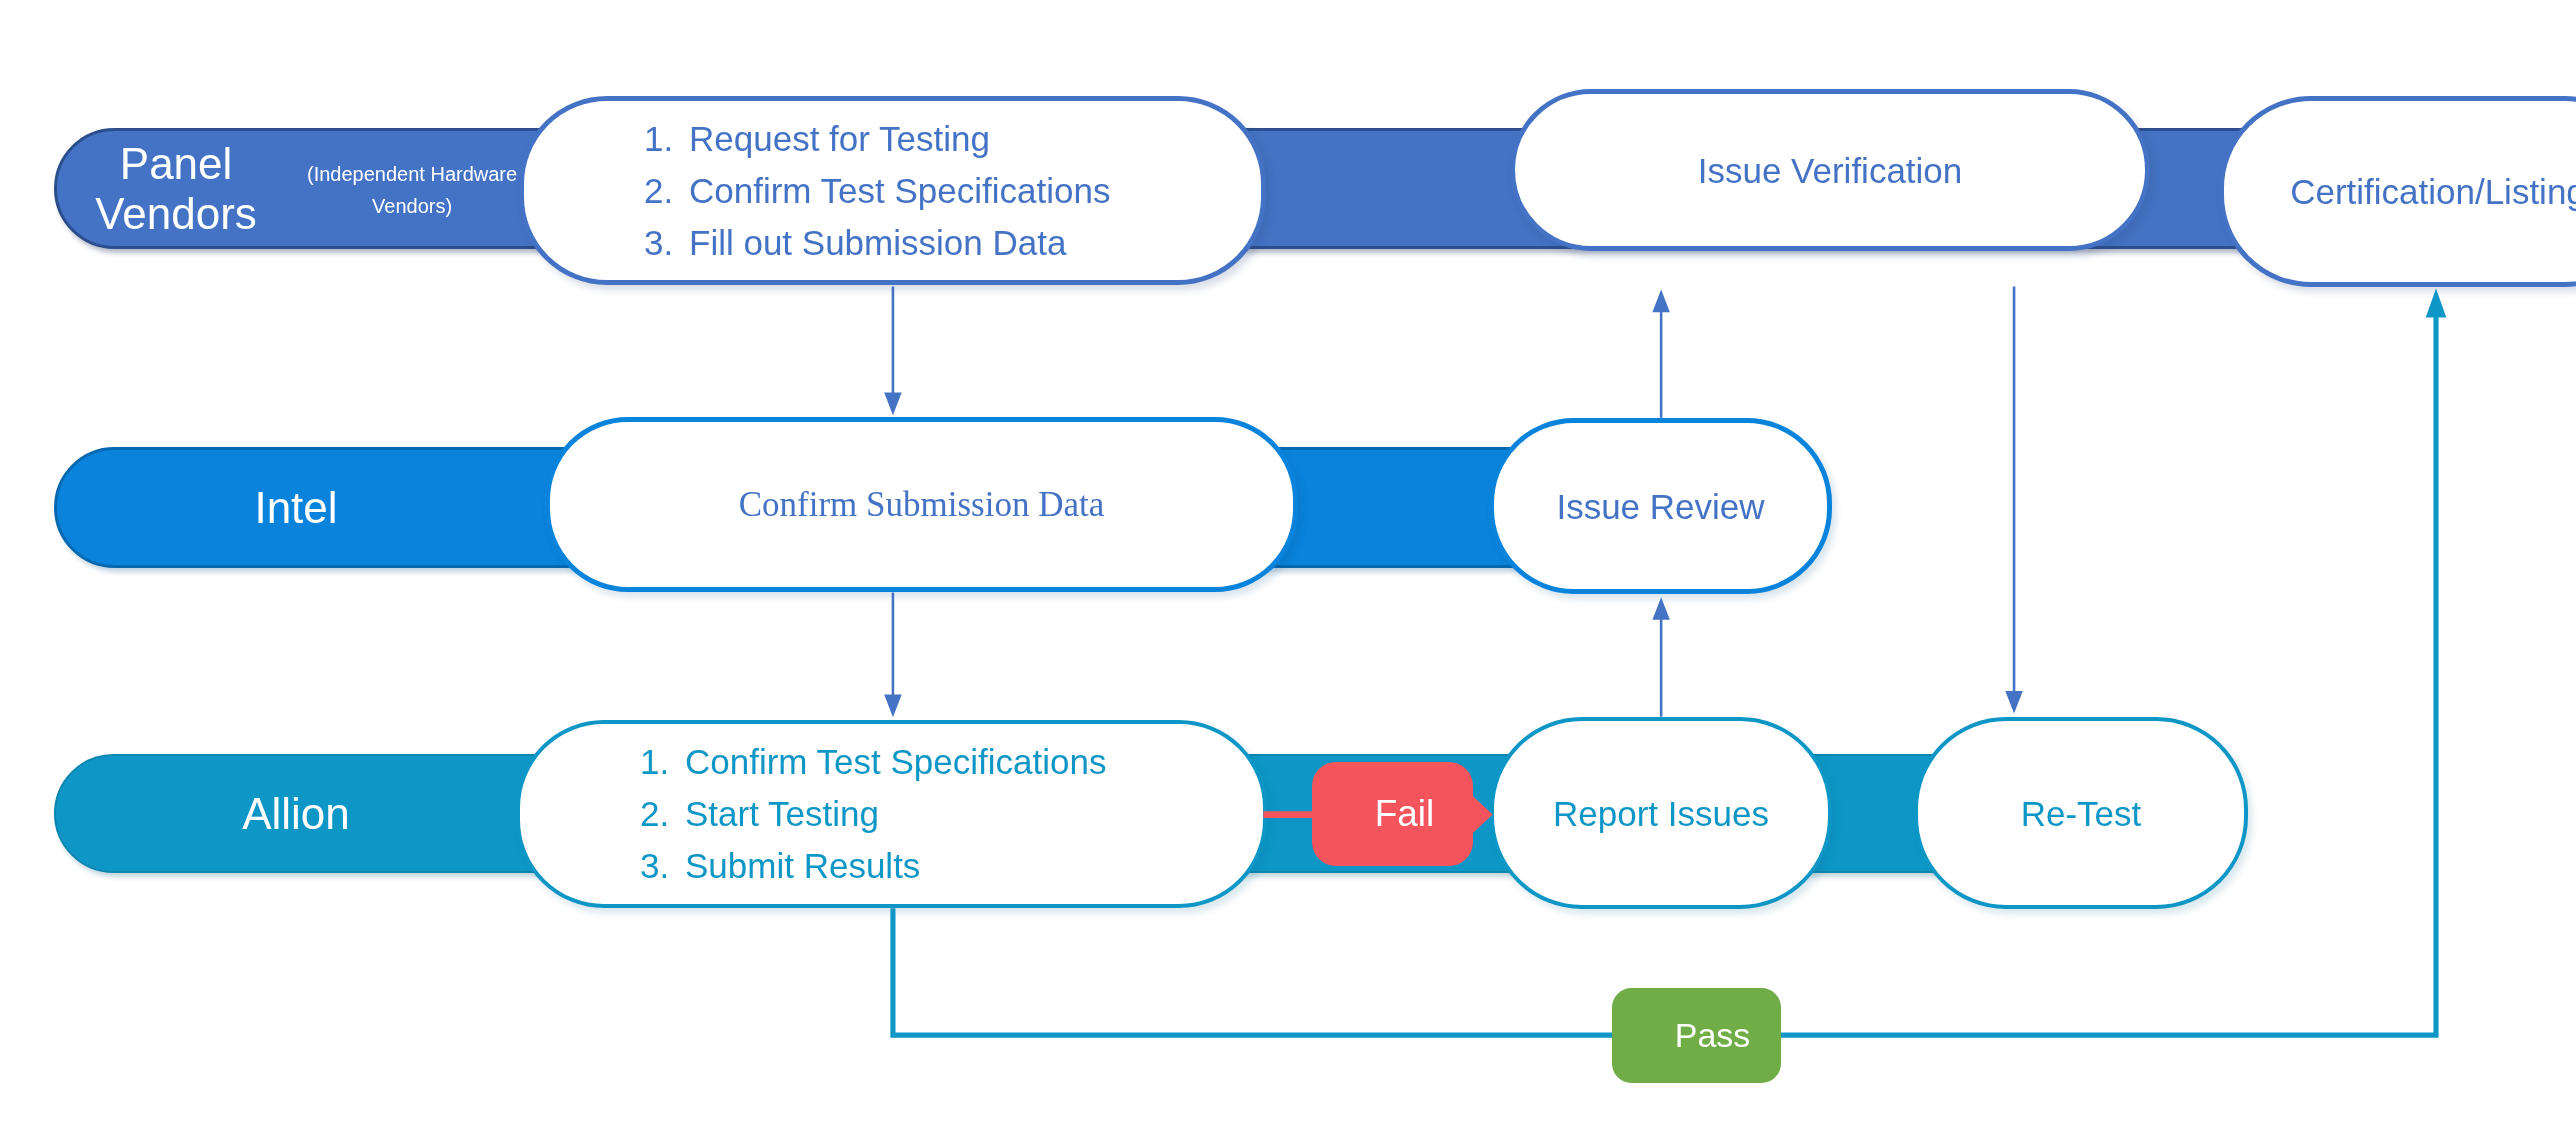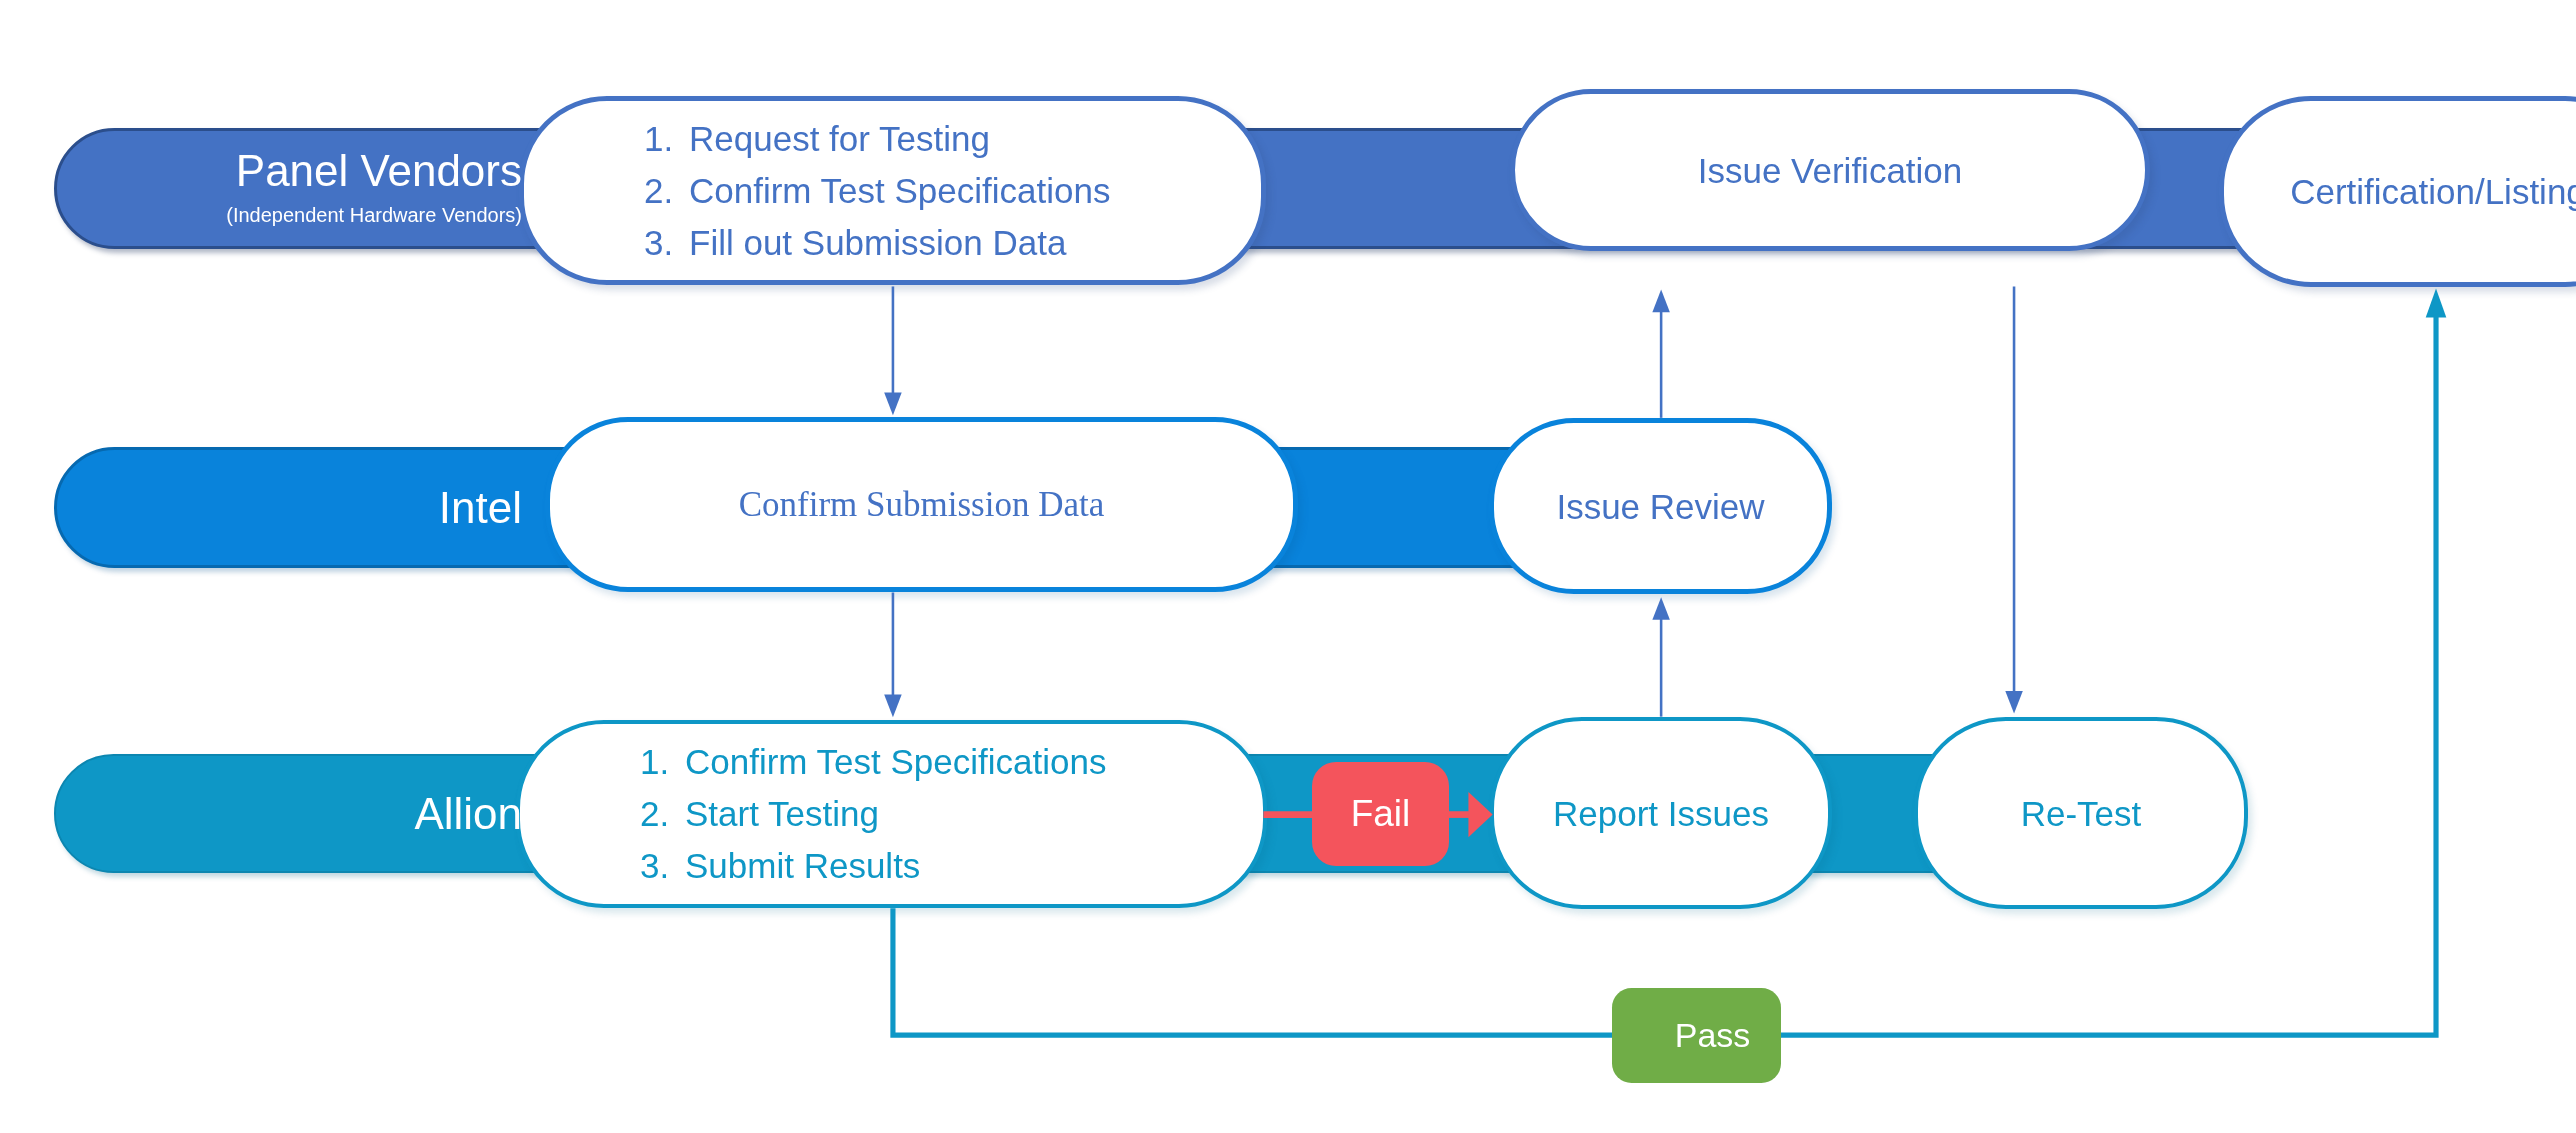--- a/index.html
+++ b/index.html
@@ -7,22 +7,22 @@
     position:relative;width:2789px;height:1134px;background:#ffffff;
     font-family:"Liberation Sans",sans-serif;overflow:hidden;
   }
   
   .band{position:absolute;border-radius:62px;box-sizing:border-box;}
   .band-panel{left:54px;top:128px;width:2452px;height:121px;background:#4472C4;border:3.1px solid #2B4E8C;box-shadow:3.1px 4.1px 5.2px rgba(32,52,94,.35);}
   .band-intel{left:54px;top:447px;width:1649px;height:121px;background:#0983DB;border:3.1px solid #0669B0;box-shadow:3.1px 4.1px 5.2px rgba(5,80,140,.25);}
   .band-allion{left:54px;top:754px;width:2061px;height:119px;background:#0E97C6;border:2.6px solid #0C86B0;box-shadow:3.1px 4.1px 5.2px rgba(8,100,135,.25);}
   
   .pill-label{
-    position:absolute;left:50px;width:472px;display:flex;flex-direction:column;
-    align-items:flex-end;justify-content:center;color:#ffffff;text-align:center;z-index:3;
+    position:absolute;left:60px;width:472px;display:flex;flex-direction:row;
+    align-items:center;justify-content:center;color:#ffffff;text-align:center;z-index:3;
   }
   .pill-label.panel{top:128px;height:121px;}
   .pill-label.intel{top:447px;height:121px;}
   .pill-label.allion{top:754px;height:119px;}
   .pill-main{font-size:44px;line-height:50px;}
   .pill-sub{font-size:20px;line-height:32px;margin-top:3.1px;}
   
   .bubble{
     position:absolute;background:#ffffff;box-sizing:border-box;z-index:2;
     display:flex;align-items:center;justify-content:center;text-align:center;
@@ -49,21 +49,21 @@
   .task-row{display:flex;align-items:center;height:52px;font-size:35px;}
   .task-num{width:45px;flex:0 0 45px;}
   .task-text{white-space:nowrap;}
   
   .connectors{position:absolute;left:0;top:0;width:2789px;height:1134px;z-index:4;pointer-events:none;}
   
   .badge{
     position:absolute;display:flex;align-items:center;justify-content:center;
     color:#ffffff;z-index:5;
   }
-  .badge-fail{left:1312px;top:762px;width:137px;height:104px;border-radius:24px;background:#F4545C;font-size:37px;}
+  .badge-fail{left:1312px;top:762px;width:137px;height:104px;border-radius:24px;background:#F4545C;font-size:37px;padding-left:24px;}
   .badge-pass{left:1612px;top:988px;width:137px;height:95px;border-radius:19.6px;background:#70AD47;font-size:34px;padding-left:32px;}
 </style>
 </head>
 <body>
 
 <div class="stage">
 
   <div class="band band-panel"></div>
   <div class="band band-intel"></div>
   <div class="band band-allion"></div>

